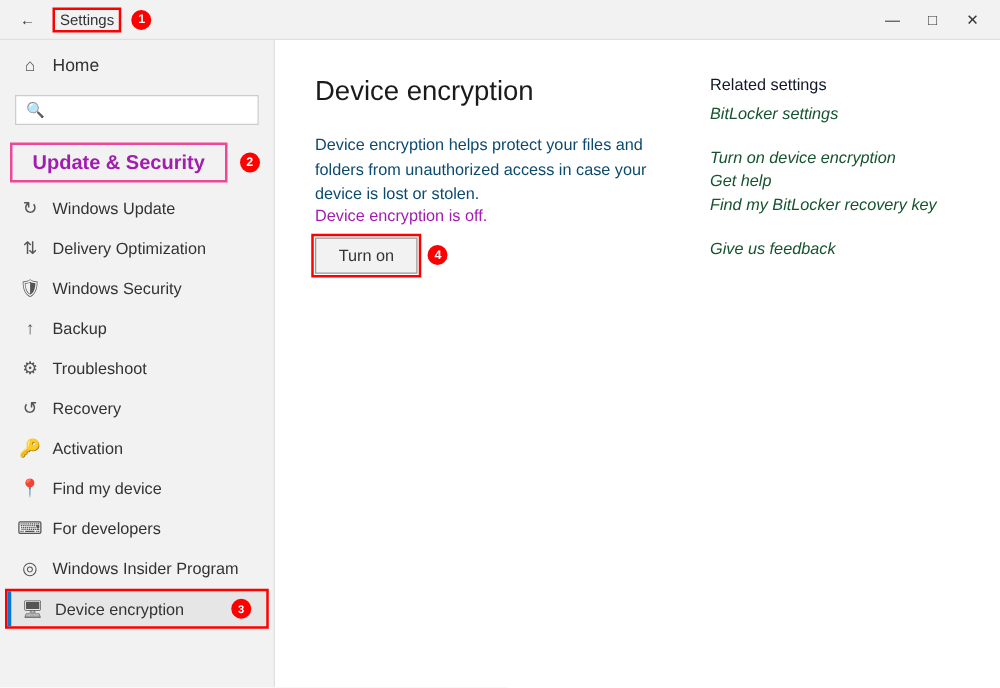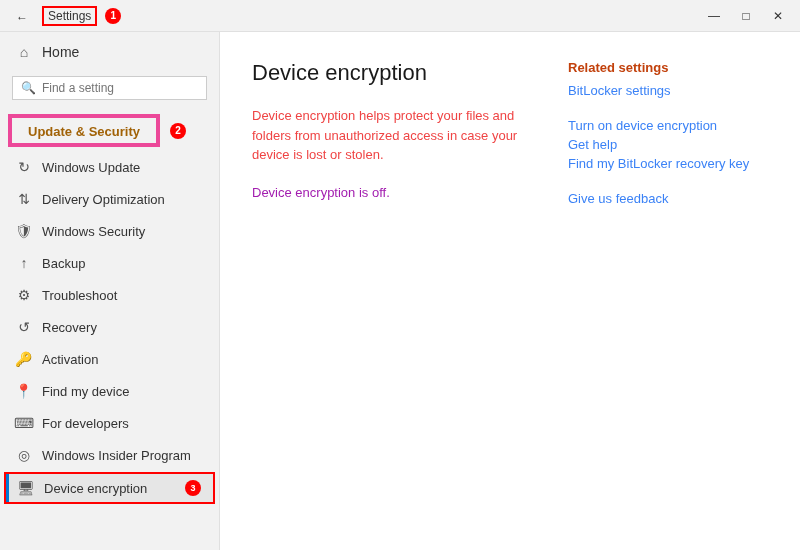--- a/index.html
+++ b/index.html
@@ -96,24 +96,24 @@
       outline: none;
       font-size: 12px;
       width: 100%;
       background: transparent;
       color: #555;
     }
     .sidebar-search-icon { font-size: 12px; color: #666; }
 
     .sidebar-section-header {
       padding: 6px 16px 4px;
-      font-size: 13px;
+      font-size: 16px;
       font-weight: 600;
-      color: #a16207;
-      border: 4px solid #ec4899;
+      color: #a21caf;
+      border: 2px solid #ec4899;
       margin: 2px 4px 2px;
     }
 
     .sidebar-item {
       display: flex;
       align-items: center;
       gap: 10px;
       padding: 8px 16px;
       cursor: pointer;
       font-size: 13px;
@@ -162,24 +162,23 @@
 
     .page-title {
       font-size: 22px;
       font-weight: 300;
       color: #1a1a1a;
       margin-bottom: 20px;
     }
 
     .description {
       font-size: 13px;
-      color: #ef4444;
+      color: #0c4a6e;
       line-height: 1.5;
       max-width: 380px;
-      margin-bottom: 20px;
     }
 
     .status-text {
       font-size: 13px;
       color: #a21caf;
       margin-bottom: 10px;
     }
 
     .turn-on-btn-wrapper {
       display: inline-flex;
@@ -212,32 +211,33 @@
     }
 
     
     .related-panel {
       width: 200px;
       flex-shrink: 0;
     }
 
     .related-section-title {
       font-size: 13px;
-      font-weight: 700;
-      color: #c2410c;
+      font-weight: 400;
+      color: #0f172a;
       margin-bottom: 8px;
     }
 
     .related-link {
       display: block;
       font-size: 13px;
-      color: #3b82f6;
+      color: #14532d;
       text-decoration: none;
       margin-bottom: 4px;
       cursor: pointer;
+      font-style: italic;
     }
 
     .related-divider {
       height: 16px;
     }
   </style>
 </head>
 <body>
 
 <div class="title-bar">
@@ -256,21 +256,20 @@
 <div class="app-body">
 
   <div class="sidebar">
     <div class="sidebar-home">
       <span class="sidebar-icon">⌂</span>
       <span>Home</span>
     </div>
 
     <div class="sidebar-search">
       <span class="sidebar-search-icon">🔍</span>
-      <input type="text" placeholder="Find a setting" style="">
     </div>
 
     <div style="display:flex;align-items:center;gap:4px;margin:4px 4px 2px;">
       <div class="sidebar-section-header">Update &amp; Security</div>
       <span class="badge">2</span>
     </div>
 
     <div class="sidebar-item">
       <span class="sidebar-icon">↻</span>
       <span>Windows Update</span>
@@ -316,20 +315,24 @@
       <span>Device encryption</span>
       <span class="badge" style="margin-left:auto;font-size:9px;">3</span>
     </div>
   </div>
 
   <div class="main-content">
     <div class="content-left">
       <h1 class="page-title">Device encryption</h1>
       <p class="description">Device encryption helps protect your files and folders from unauthorized access in case your device is lost or stolen.</p>
       <p class="status-text">Device encryption is off.</p>
+      <div class="turn-on-btn-wrapper">
+        <button class="turn-on-btn">Turn on</button>
+        <span class="badge-inline">4</span>
+      </div>
     </div>
 
     <div class="related-panel">
       <div class="related-section-title">Related settings</div>
       <a class="related-link">BitLocker settings</a>
       <div class="related-divider"></div>
       <a class="related-link">Turn on device encryption</a>
       <a class="related-link">Get help</a>
       <a class="related-link">Find my BitLocker recovery key</a>
       <div class="related-divider"></div>

